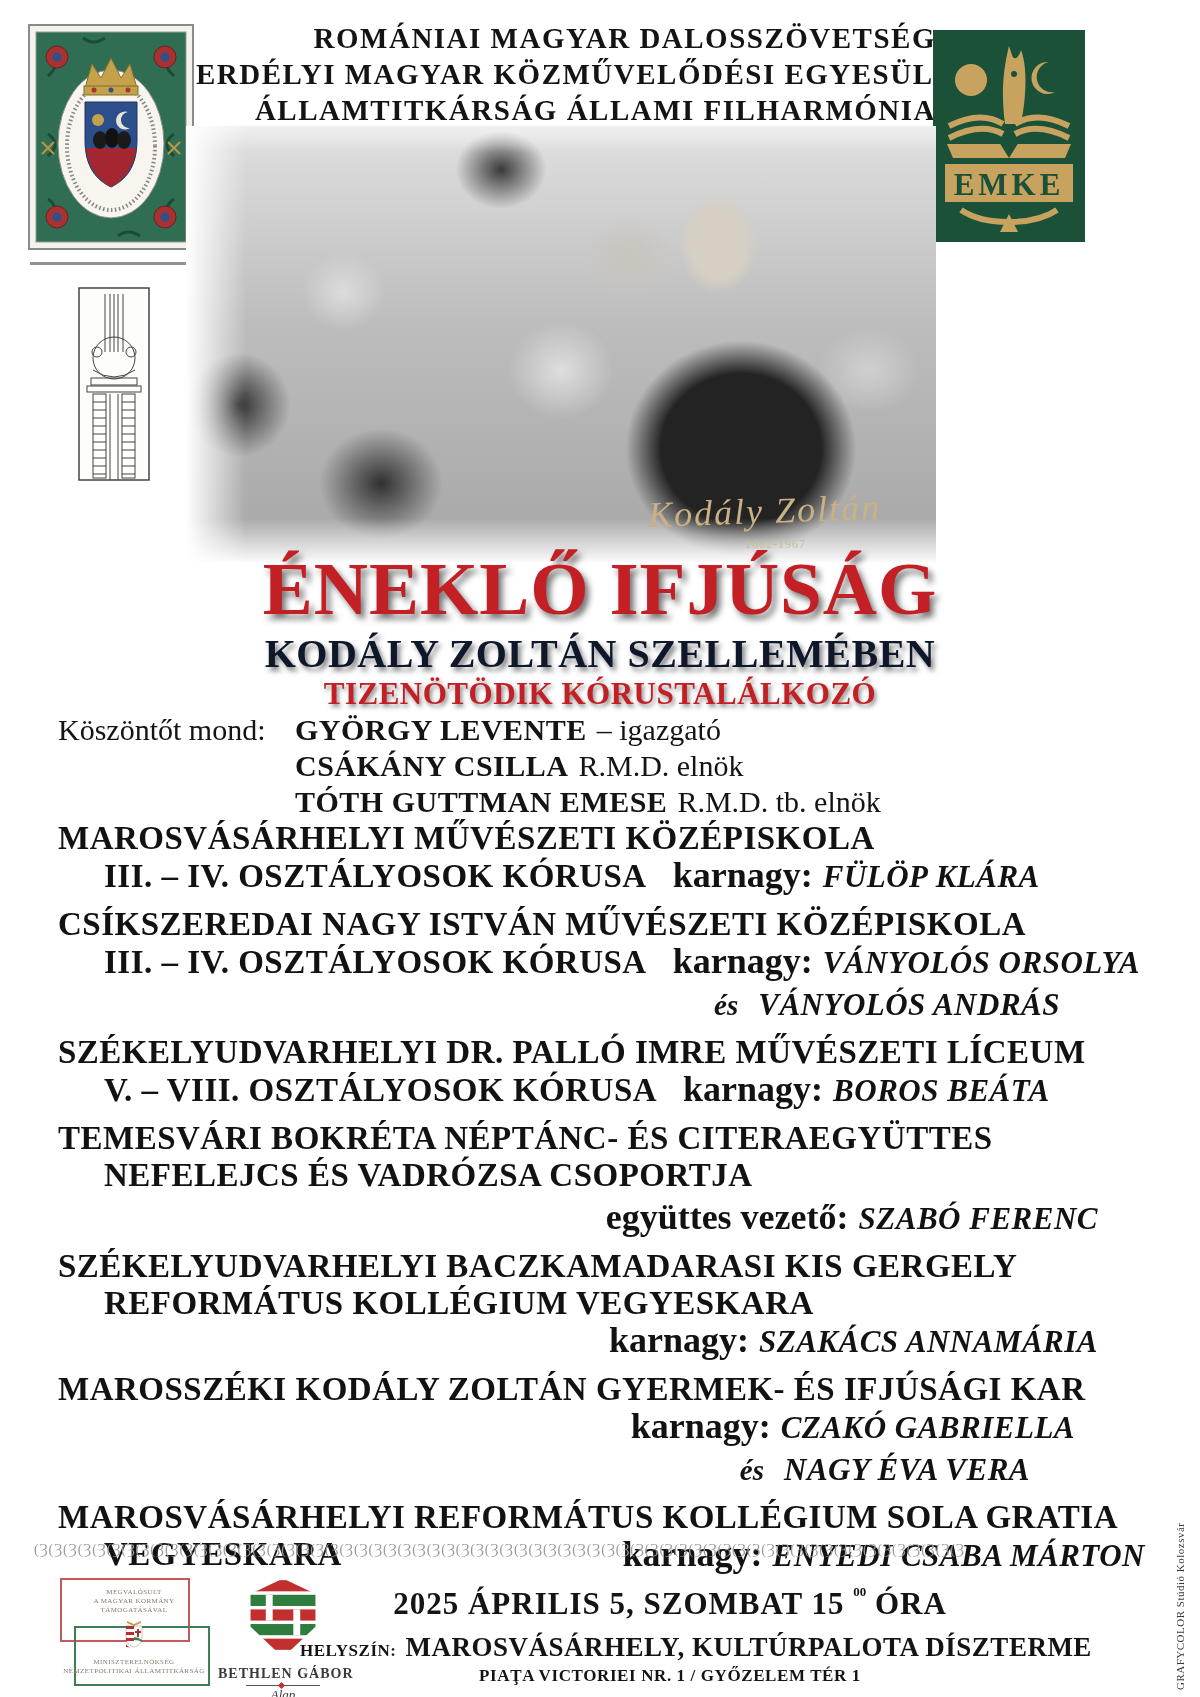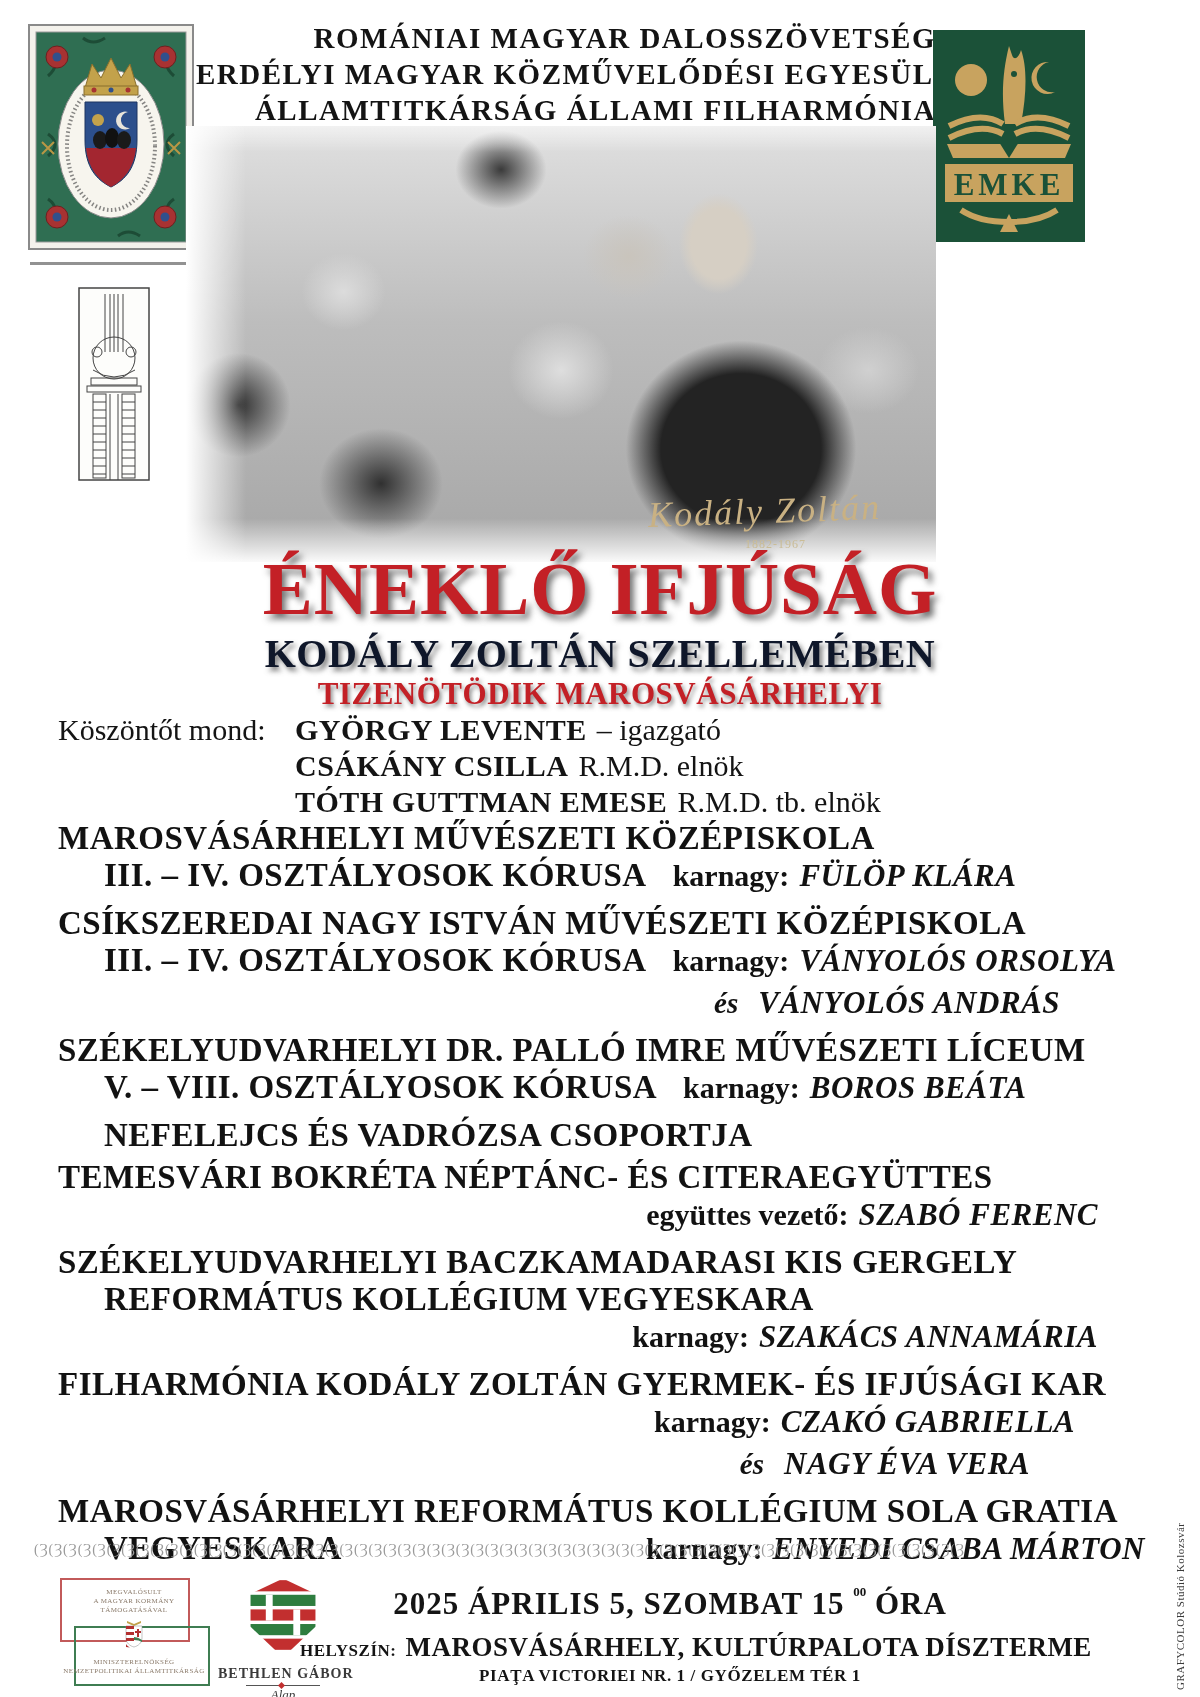--- a/index.html
+++ b/index.html
@@ -53,21 +53,21 @@
   .g-indent{display:inline-block;width:237px;}
   .g-name{font-weight:bold;letter-spacing:.5px;}
   .g-rest{margin-left:10px;}
 
   
   .choirs{left:58px;top:820px;width:1087px;color:#121212;}
   .block{margin-bottom:6px;}
   .school,.grp{font-size:33px;font-weight:bold;letter-spacing:.5px;}
   .row{line-height:37px;}
   .ind{padding-left:46px;}
-  .klabel{font-size:30px;font-weight:bold;margin-left:26px;}
+  .klabel{font-size:36px;font-weight:bold;margin-left:26px;}
   .klabel.nomargin{margin-left:0;}
   .kname{font-size:31px;font-weight:bold;font-style:italic;margin-left:10px;letter-spacing:.5px;}
   .es{font-size:29px;font-weight:bold;font-style:italic;margin-right:10px;}
   .right{text-align:right;}
   .pr47{padding-right:47px;} .pr70{padding-right:70px;} .pr85{padding-right:85px;} .pr115{padding-right:115px;}
   .split{display:flex;justify-content:space-between;}
 
   
   .ornament{left:34px;top:1542px;width:1130px;height:20px;overflow:hidden;font-size:14px;
     color:#9a9a9a;letter-spacing:1px;white-space:nowrap;}
@@ -201,21 +201,21 @@
     </g>
   </svg>
 
   <div class="abs photo">
     <div class="signature">Kodály Zoltán</div>
     <div class="sig-years">1882-1967</div>
   </div>
 
   <div class="abs title-main nw">ÉNEKLŐ IFJÚSÁG</div>
   <div class="abs title-sub nw">KODÁLY ZOLTÁN SZELLEMÉBEN</div>
-  <div class="abs title-sub2 nw">TIZENÖTÖDIK MAROSVÁSÁRHELYI</div>
+  <div class="abs title-sub2 nw">TIZENÖTÖDIK KÓRUSTALÁLKOZÓ</div>
 
   <div class="abs greeting">
     <div class="g-row nw">
       <span class="g-label">Köszöntőt mond:</span><span class="g-name">GYÖRGY  LEVENTE</span><span class="g-rest">– igazgató</span>
     </div>
     <div class="g-row nw">
       <span class="g-indent"></span><span class="g-name">CSÁKÁNY CSILLA</span><span class="g-rest">R.M.D. elnök</span>
     </div>
     <div class="g-row nw">
       <span class="g-indent"></span><span class="g-name">TÓTH GUTTMAN EMESE</span><span class="g-rest">R.M.D. tb. elnök</span>
@@ -242,39 +242,39 @@
     </div>
 
     <div class="block">
       <div class="row school nw">SZÉKELYUDVARHELYI DR. PALLÓ IMRE MŰVÉSZETI LÍCEUM</div>
       <div class="row ind nw">
         <span class="grp">V. – VIII. OSZTÁLYOSOK KÓRUSA</span><span class="klabel">karnagy:</span><span class="kname">BOROS BEÁTA</span>
       </div>
     </div>
 
     <div class="block">
+      <div class="row school nw">TEMESVÁRI BOKRÉTA NÉPTÁNC- ÉS CITERAEGYÜTTES</div>
       <div class="row ind nw">
         <span class="grp">NEFELEJCS ÉS VADRÓZSA CSOPORTJA</span>
       </div>
-      <div class="row school nw">TEMESVÁRI BOKRÉTA NÉPTÁNC- ÉS CITERAEGYÜTTES</div>
       <div class="row right pr47 nw">
         <span class="klabel nomargin">együttes vezető:</span><span class="kname">SZABÓ FERENC</span>
       </div>
     </div>
 
     <div class="block">
       <div class="row school nw">SZÉKELYUDVARHELYI BACZKAMADARASI KIS GERGELY</div>
       <div class="row school ind nw">REFORMÁTUS KOLLÉGIUM VEGYESKARA</div>
       <div class="row right pr47 nw">
         <span class="klabel nomargin">karnagy:</span><span class="kname">SZAKÁCS ANNAMÁRIA</span>
       </div>
     </div>
 
     <div class="block">
-      <div class="row school nw">FILHARMÓNIA KODÁLY ZOLTÁN GYERMEK- ÉS IFJÚSÁGI KAR</div>
+      <div class="row school nw">MAROSSZÉKI KODÁLY ZOLTÁN GYERMEK- ÉS IFJÚSÁGI KAR</div>
       <div class="row right pr70 nw">
         <span class="klabel nomargin">karnagy:</span><span class="kname">CZAKÓ GABRIELLA</span>
       </div>
       <div class="row right pr115 nw">
         <span class="es">és</span><span class="kname">NAGY ÉVA VERA</span>
       </div>
     </div>
 
     <div class="block">
       <div class="row school nw">MAROSVÁSÁRHELYI REFORMÁTUS KOLLÉGIUM SOLA GRATIA</div>

